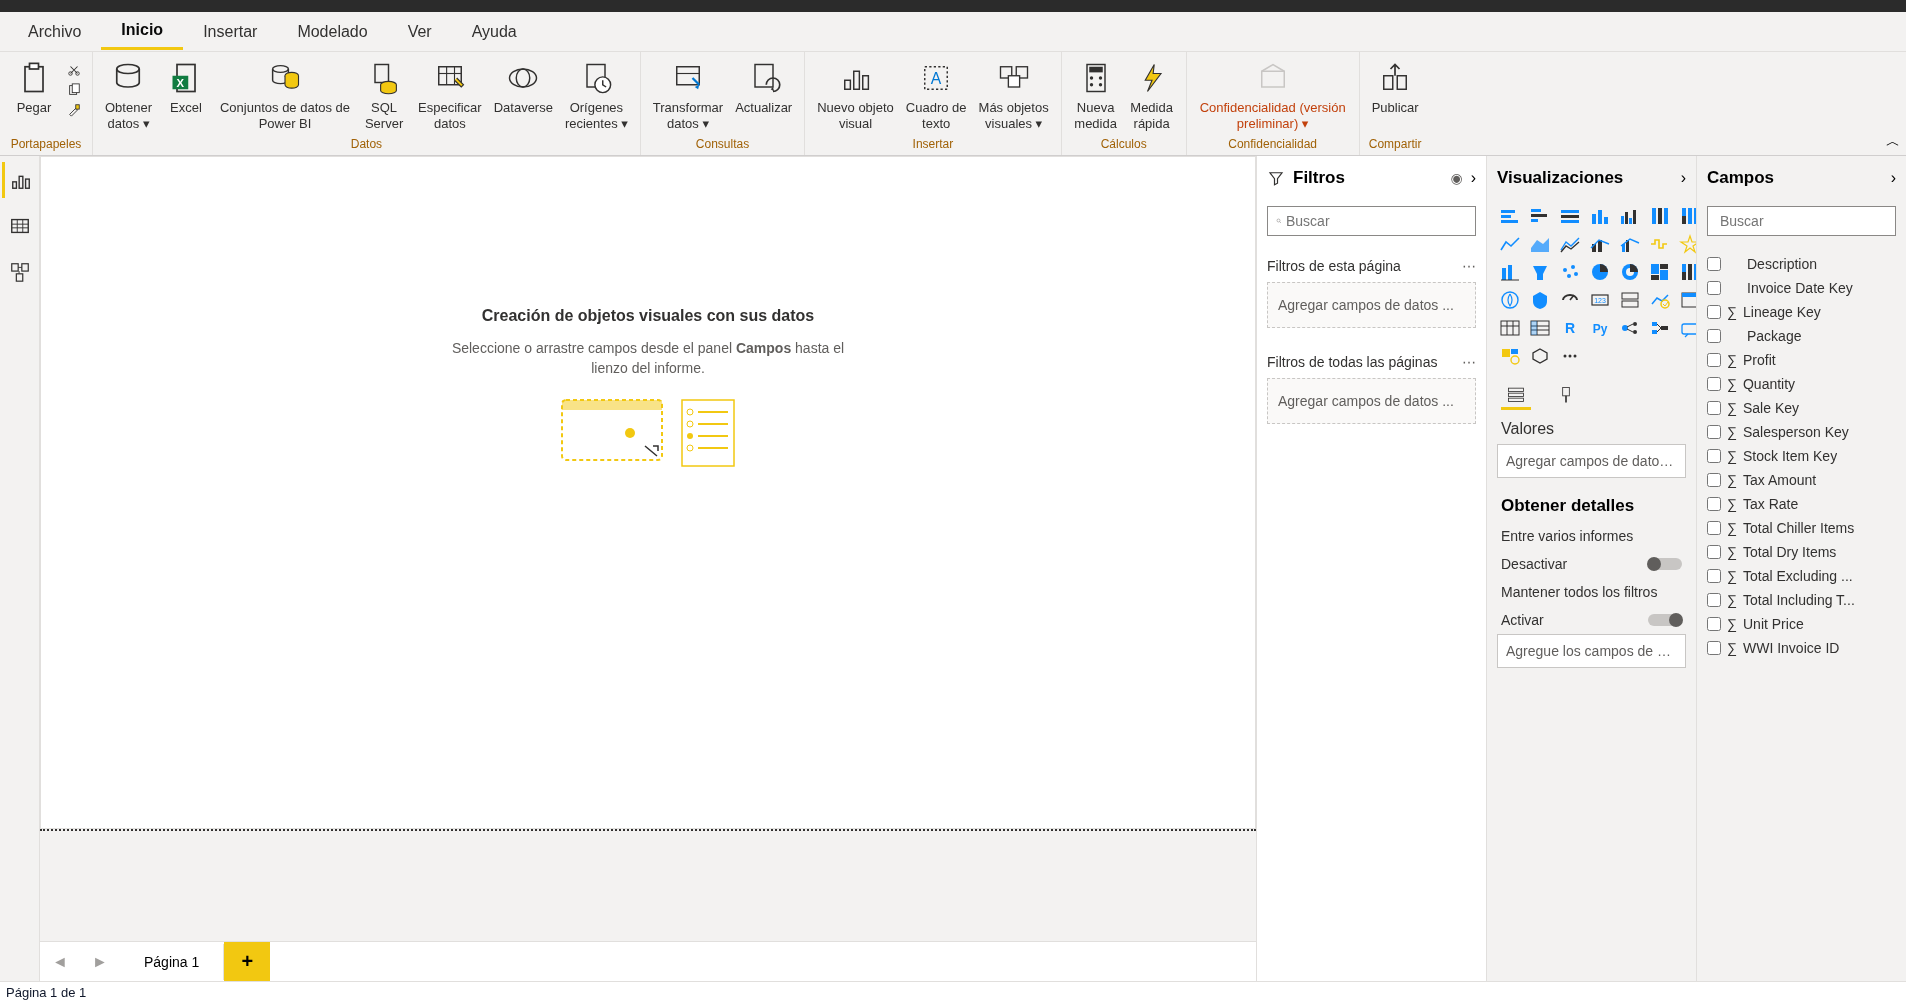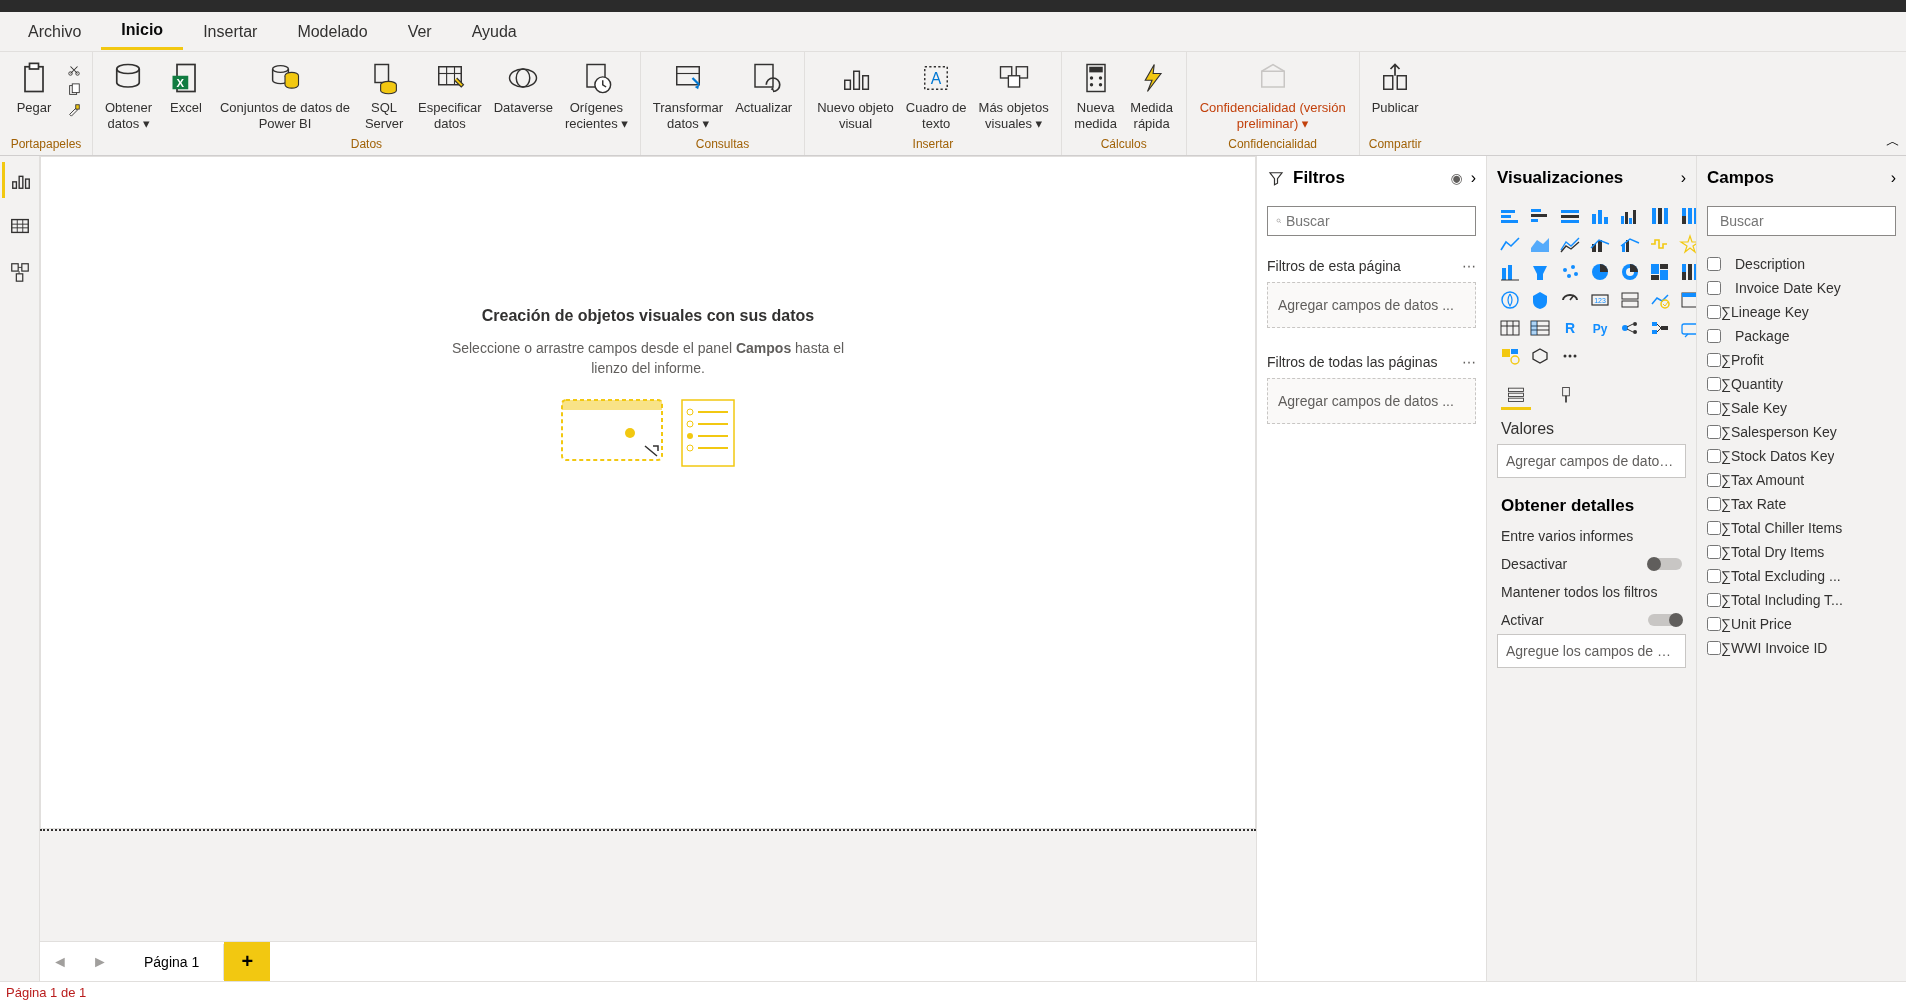--- a/index.html
+++ b/index.html
@@ -82,27 +82,27 @@
 
 .viz-subhead { padding: 6px 14px; font-size: 17px; font-weight: 600; }
 .viz-row { display: flex; align-items: center; justify-content: space-between; padding: 6px 14px; font-size: 14px; color: #323130; }
 .toggle { width: 34px; height: 12px; background: #c8c6c4; border-radius: 6px; position: relative; cursor: pointer; }
 .toggle .knob { width: 14px; height: 14px; background: #605e5c; border-radius: 50%; position: absolute; top: -1px; }
 .toggle.off .knob { left: -1px; }
 .toggle.on .knob { right: -1px; }
 
 
 .fields-list { overflow-y: auto; padding: 4px 8px; }
-.field-item { display: flex; align-items: center; padding: 4px 2px; font-size: 14px; color: #323130; }
+.field-item { display: flex; align-items: center; gap: 6px; padding: 4px 2px; font-size: 14px; color: #323130; }
 .field-item input[type=checkbox] { width: 14px; height: 14px; cursor: pointer; }
 .field-item .sigma { font-size: 14px; color: #323130; }
 .field-item .name { white-space: nowrap; overflow: hidden; text-overflow: ellipsis; }
 
 
-.statusbar { height: 22px; background: #fff; border-top: 1px solid #e1dfdd; display: flex; align-items: center; padding: 0 6px; font-size: 13px; color: #b91c1c; }
+.statusbar { height: 22px; background: #fff; border-top: 1px solid #e1dfdd; display: flex; align-items: center; padding: 0 6px; font-size: 13px; color: #0f172a; }
 
 svg { display: block; }
 </style>
 </head>
 <body>
 
 <div class="titlebar"></div>
 
 <div class="menu-tabs">
   <div class="menu-tab">Archivo</div>
@@ -814,21 +814,21 @@
           <span class="name">Sale Key</span>
         </div>
         <div class="field-item">
           <input type="checkbox" style="">
           <span class="sigma">∑</span>
           <span class="name">Salesperson Key</span>
         </div>
         <div class="field-item">
           <input type="checkbox" style="">
           <span class="sigma">∑</span>
-          <span class="name">Stock Datos Key</span>
+          <span class="name">Stock Item Key</span>
         </div>
         <div class="field-item">
           <input type="checkbox" style="">
           <span class="sigma">∑</span>
           <span class="name">Tax Amount</span>
         </div>
         <div class="field-item">
           <input type="checkbox" style="">
           <span class="sigma">∑</span>
           <span class="name">Tax Rate</span>

